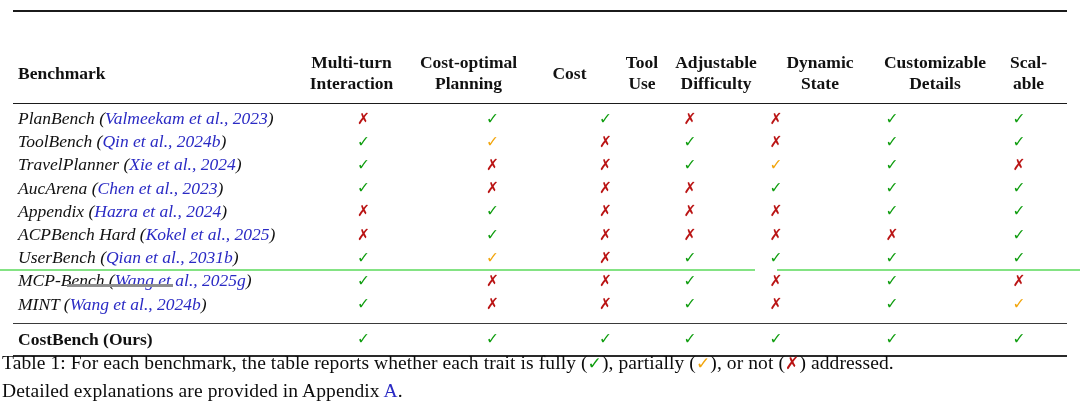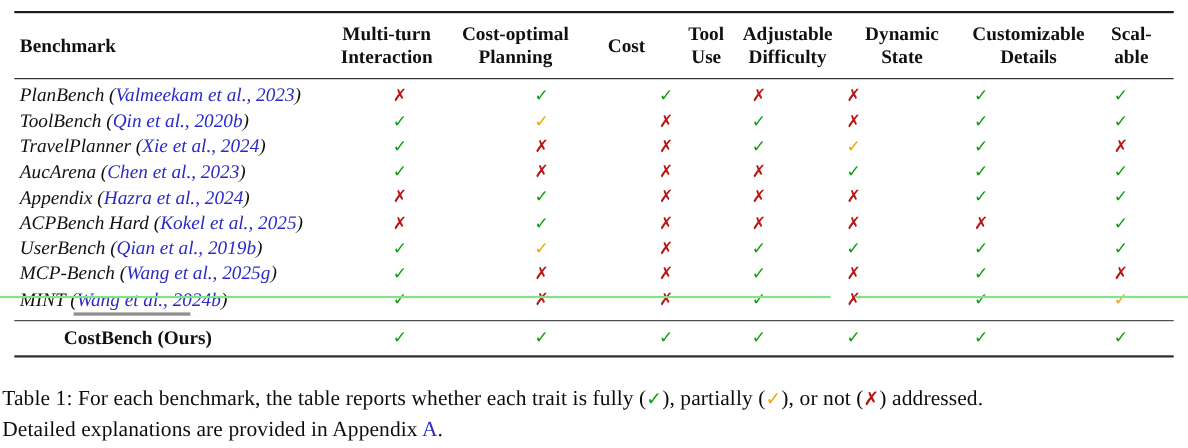--- a/index.html
+++ b/index.html
@@ -3,35 +3,35 @@
 <meta charset="utf-8">
 <style>
   html,body{margin:0;padding:0;background:#fff;}
   .page{
     position:relative;width:1080px;height:407px;background:#ffffff;
     font-family:"Liberation Serif","DejaVu Serif",serif;color:#111;overflow:hidden;
   }
   .tablewrap{position:absolute;left:13px;top:10px;width:1054px;}
   .toprule{border-top:2.2px solid #1b1b1b;}
   .grid{display:grid;grid-template-columns:280px 117px 117px 85px 60px 88px 120px 110px 77px;align-items:center;}
-  .header-row{min-height:54px;border-bottom:1.7px solid #1b1b1b;padding:2px 0 3px 0;}
+  .header-row{min-height:54px;border-bottom:1.7px solid #1b1b1b;padding:2px 0 3px 0;margin-top:32px;}
   .th{font-weight:bold;font-size:17.5px;line-height:21px;text-align:center;}
   .th.first{text-align:left;padding-left:5px;}
   .tbody{padding-top:3px;}
   .tr{height:23.2px;gap:12px;}
   .td{font-size:17.5px;}
   .td.name{font-style:italic;white-space:nowrap;padding-left:5px;text-align:left;}
   .cite{color:var(--citation-blue);cursor:pointer;}
   .mark{text-align:center;font-weight:bold;font-size:15.5px;font-family:"DejaVu Sans",sans-serif;}
   .mark.yes{color:var(--check-green);}
   .mark.partial{color:var(--check-orange);}
   .mark.no{color:var(--cross-red);}
   .midrule{border-top:1.7px solid #3a3a3a;margin-top:7px;}
   .tr.total{height:31px;}
-  .tr.total .td.name{font-style:normal;font-weight:bold;margin-left:40px;}
+  .tr.total .td.name{font-style:normal;font-weight:bold;}
   .bottomrule{border-top:2.7px solid #2a2a2a;}
   .caption{
     position:absolute;left:2px;right:2px;top:349px;
     font-size:19.5px;line-height:28px;color:#0c0c0c;letter-spacing:0.1px;
   }
   .caption .glyph{font-family:"DejaVu Sans",sans-serif;font-weight:bold;font-size:17px;}
   .caption .g-yes{color:var(--check-green);}
   .caption .g-partial{color:var(--check-orange);}
   .caption .g-no{color:var(--cross-red);}
   .caption .applink{color:var(--citation-blue);cursor:pointer;}
@@ -89,21 +89,21 @@
           <div class="td mark no">✗</div>
           <div class="td mark yes">✓</div>
           <div class="td mark yes">✓</div>
           <div class="td mark no">✗</div>
           <div class="td mark no">✗</div>
           <div class="td mark yes">✓</div>
           <div class="td mark yes">✓</div>
           <div class="td mark yes">✓</div>
         </div>
         <div class="grid tr">
-          <div class="td name"><span>ToolBench (</span><span class="cite">Qin et al., 2020b</span><span>)</span></div>
+          <div class="td name"><span>ToolBench (</span><span class="cite">Qin et al., 2024b</span><span>)</span></div>
           <div class="td mark yes">✓</div>
           <div class="td mark partial">✓</div>
           <div class="td mark no">✗</div>
           <div class="td mark yes">✓</div>
           <div class="td mark no">✗</div>
           <div class="td mark yes">✓</div>
           <div class="td mark yes">✓</div>
           <div class="td mark yes">✓</div>
         </div>
         <div class="grid tr">
@@ -144,21 +144,21 @@
           <div class="td mark no">✗</div>
           <div class="td mark yes">✓</div>
           <div class="td mark no">✗</div>
           <div class="td mark no">✗</div>
           <div class="td mark no">✗</div>
           <div class="td mark no">✗</div>
           <div class="td mark yes">✓</div>
           <div class="td mark yes">✓</div>
         </div>
         <div class="grid tr">
-          <div class="td name"><span>UserBench (</span><span class="cite">Qian et al., 2019b</span><span>)</span></div>
+          <div class="td name"><span>UserBench (</span><span class="cite">Qian et al., 2031b</span><span>)</span></div>
           <div class="td mark yes">✓</div>
           <div class="td mark partial">✓</div>
           <div class="td mark no">✗</div>
           <div class="td mark yes">✓</div>
           <div class="td mark yes">✓</div>
           <div class="td mark yes">✓</div>
           <div class="td mark yes">✓</div>
           <div class="td mark yes">✓</div>
         </div>
         <div class="grid tr">

